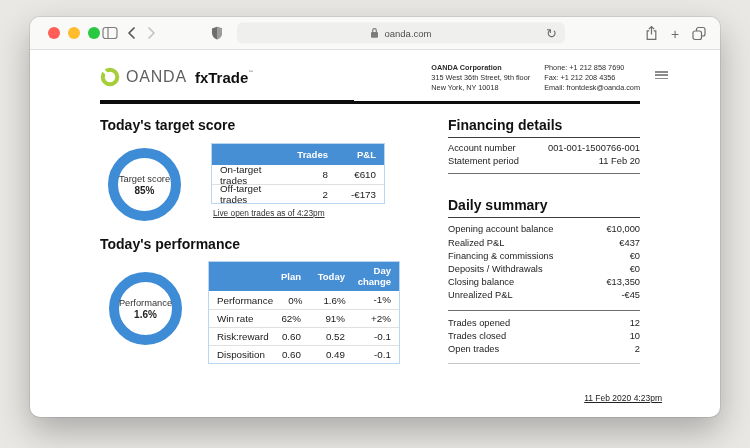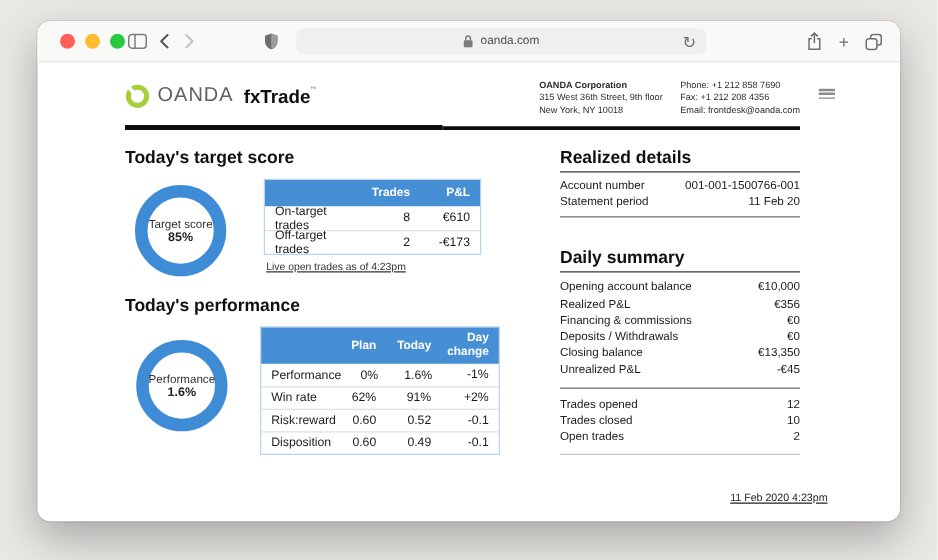--- a/index.html
+++ b/index.html
@@ -286,21 +286,21 @@
               <span class="cell-num c2">0.60</span>
               <span class="cell-num c3">0.49</span>
               <span class="cell-num c4">-0.1</span>
             </div>
           </div>
         </div>
       </div>
 
       <div class="colR">
         <div>
-          <h3 class="sec">Realized details</h3>
+          <h3 class="sec">Financing details</h3>
           <hr class="hline-dark">
           <div class="stm-rows">
             <div class="kv">
               <span>Account number</span>
               <span class="v">001-001-1500766-001</span>
             </div>
             <div class="kv">
               <span>Statement period</span>
               <span class="v">11 Feb 20</span>
             </div>
@@ -311,21 +311,21 @@
         <div class="ds">
           <h3 class="sec">Daily summary</h3>
           <hr class="hline-dark">
           <div class="ds-rows">
             <div class="kv">
                 <span>Opening account balance</span>
                 <span class="v">€10,000</span>
               </div>
             <div class="kv">
                 <span>Realized P&amp;L</span>
-                <span class="v">€356</span>
+                <span class="v">€437</span>
               </div>
             <div class="kv">
                 <span>Financing &amp; commissions</span>
                 <span class="v">€0</span>
               </div>
             <div class="kv">
                 <span>Deposits / Withdrawals</span>
                 <span class="v">€0</span>
               </div>
             <div class="kv">

